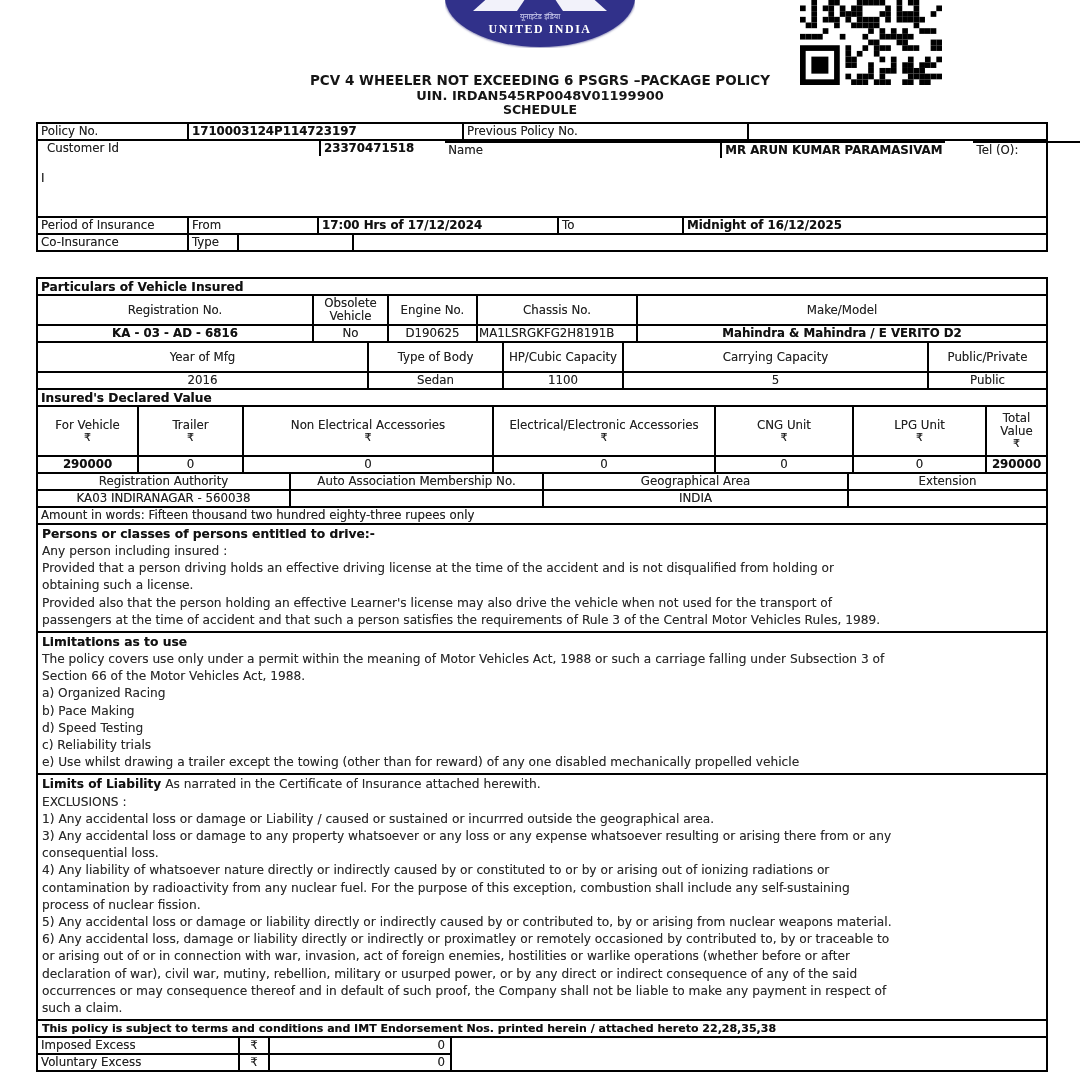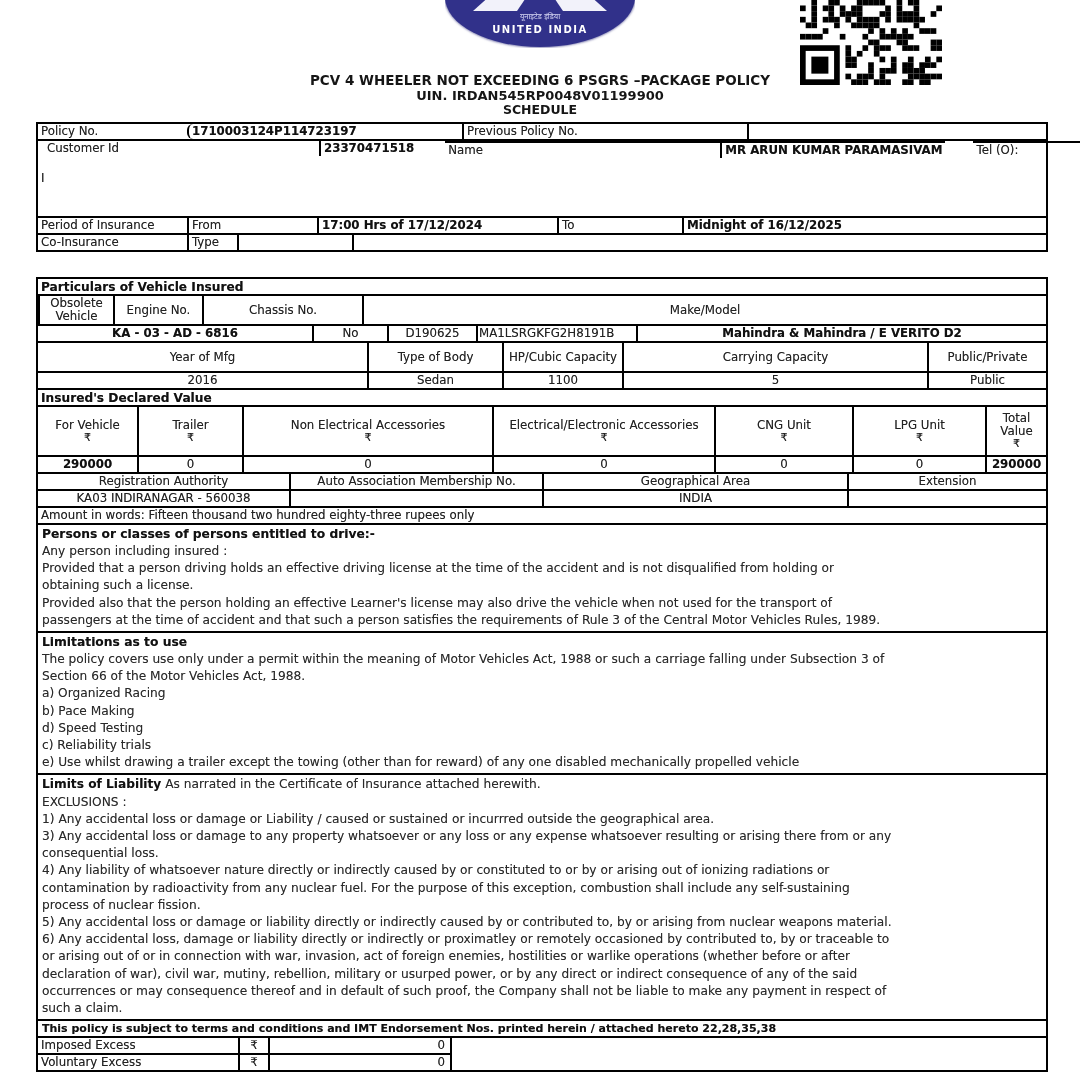--- a/index.html
+++ b/index.html
@@ -6,21 +6,21 @@
   .page{position:relative;width:1080px;height:1080px;background:#fff;overflow:hidden;
         font-family:"DejaVu Sans","Liberation Sans",sans-serif;color:#1c1c1c;}
   
   .logo-wrap{position:absolute;left:445px;top:0;width:190px;height:48px;overflow:hidden;}
   .logo-oval{position:absolute;left:0;top:-53px;width:190px;height:100px;border-radius:50%;
              background:#31318a;box-shadow:0 0 2px 1px rgba(40,40,120,.5);}
   .logo-oval svg{position:absolute;left:0;top:0;}
   .logo-hi{position:absolute;left:0;top:66px;width:100%;text-align:center;color:#e8e8ff;
            font-size:7.5px;line-height:8px;opacity:.9;}
   .logo-en{position:absolute;left:0;top:76px;width:100%;text-align:center;color:#fff;
-           font-weight:bold;font-size:10px;letter-spacing:1.5px;line-height:13px;}
+           font-weight:bold;font-size:12px;letter-spacing:1.5px;line-height:13px;font-family:Liberation Serif, serif;}
   .qr-wrap{position:absolute;left:800px;top:0;width:142px;height:86px;overflow:hidden;}
   .qr-wrap svg{position:absolute;left:0;top:-57px;}
   .titleblock{position:absolute;left:0;top:72px;width:100%;text-align:center;}
   .t1{font-weight:bold;font-size:13.5px;line-height:16px;color:#161616;}
   .t2{font-weight:bold;font-size:13px;line-height:15px;color:#161616;}
   .t3{font-weight:bold;font-size:12.5px;line-height:14px;color:#161616;}
   
   .doc{position:absolute;left:36px;top:122px;width:1012px;}
   .tbl{border:2px solid #000;box-sizing:border-box;}
   .mt25{margin-top:25px;}
@@ -57,21 +57,21 @@
   .inlinehead{display:inline;font-weight:bold;color:#111;}
   .subjectline{border:2px solid #000;border-top:none;box-sizing:border-box;height:17px;
                display:flex;align-items:center;padding:0 4px;font-weight:bold;
                font-size:11px;color:#111;text-shadow:0 0 .5px rgba(20,20,20,.45);}
   
   .excess{display:flex;border:2px solid #000;border-top:none;box-sizing:border-box;}
   .exleft{width:412px;display:flex;flex-direction:column;}
   .exrow{display:flex;border-top:2px solid #000;height:15px;}
   .exrow.first{border-top:none;}
   .exright{flex:1;border-left:2px solid #000;}
-  .w149{width:149px;}.w275{width:275px;border-radius:6px;}.w285{width:285px;}.w130{width:130px;}
+  .w149{width:149px;}.w275{width:275px;}.w285{width:285px;}.w130{width:130px;}
   .w300{width:240px;}.w125{width:125px;}.w50{width:50px;}.w115{width:115px;}
   .w120{width:120px;}.w150{width:150px;}
   .w274{width:274px;}.w75{width:75px;}.w110{width:89px;}.w160{width:160px;}
   .w329{width:329px;}.w135{width:135px;}.w305{width:305px;}
   .w99{width:99px;}.w105{width:105px;}.w250{width:250px;}.w222{width:222px;}
   .w138{width:138px;}.w133{width:133px;}
   .w251{width:251px;}.w253{width:253px;}
   .w200{width:200px;}.w30{width:30px;}.w180{width:180px;}
 </style>
 </head>
@@ -359,20 +359,21 @@
         <div class="c nl w149">Co-Insurance</div>
         <div class="c w50">Type</div>
         <div class="c w115"></div>
         <div class="c grow"></div>
       </div>
     </div>
 
     <div class="tbl mt25">
       <div class="sechead" style="border-top:none">Particulars of Vehicle Insured</div>
       <div class="row h28">
+        <div class="c nl w274 ctr hc">Registration No.</div>
         <div class="c w75 ctr hc">Obsolete Vehicle</div>
         <div class="c w110 ctr hc">Engine No.</div>
         <div class="c w160 ctr hc">Chassis No.</div>
         <div class="c grow ctr hc">Make/Model</div>
       </div>
       <div class="row">
         <div class="c nl w274 ctr b">KA - 03 - AD - 6816</div>
         <div class="c w75 ctr">No</div>
         <div class="c w110 ctr">D190625</div>
         <div class="c w160" style="padding:0 1px">MA1LSRGKFG2H8191B</div>

